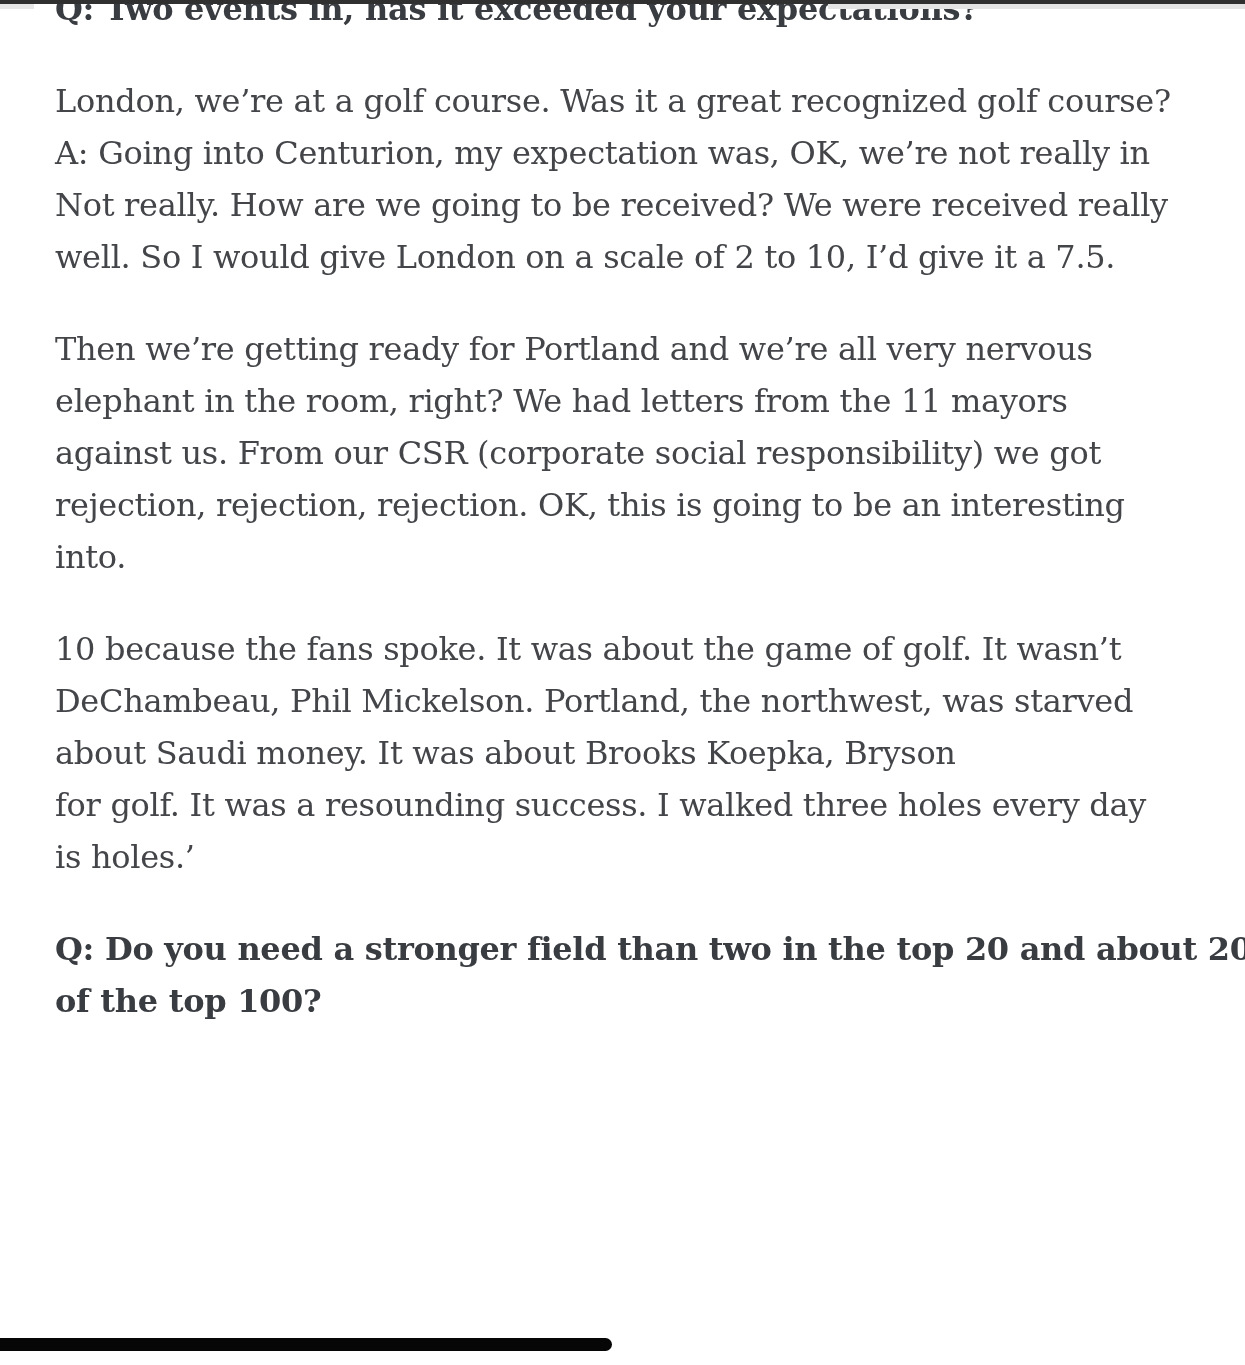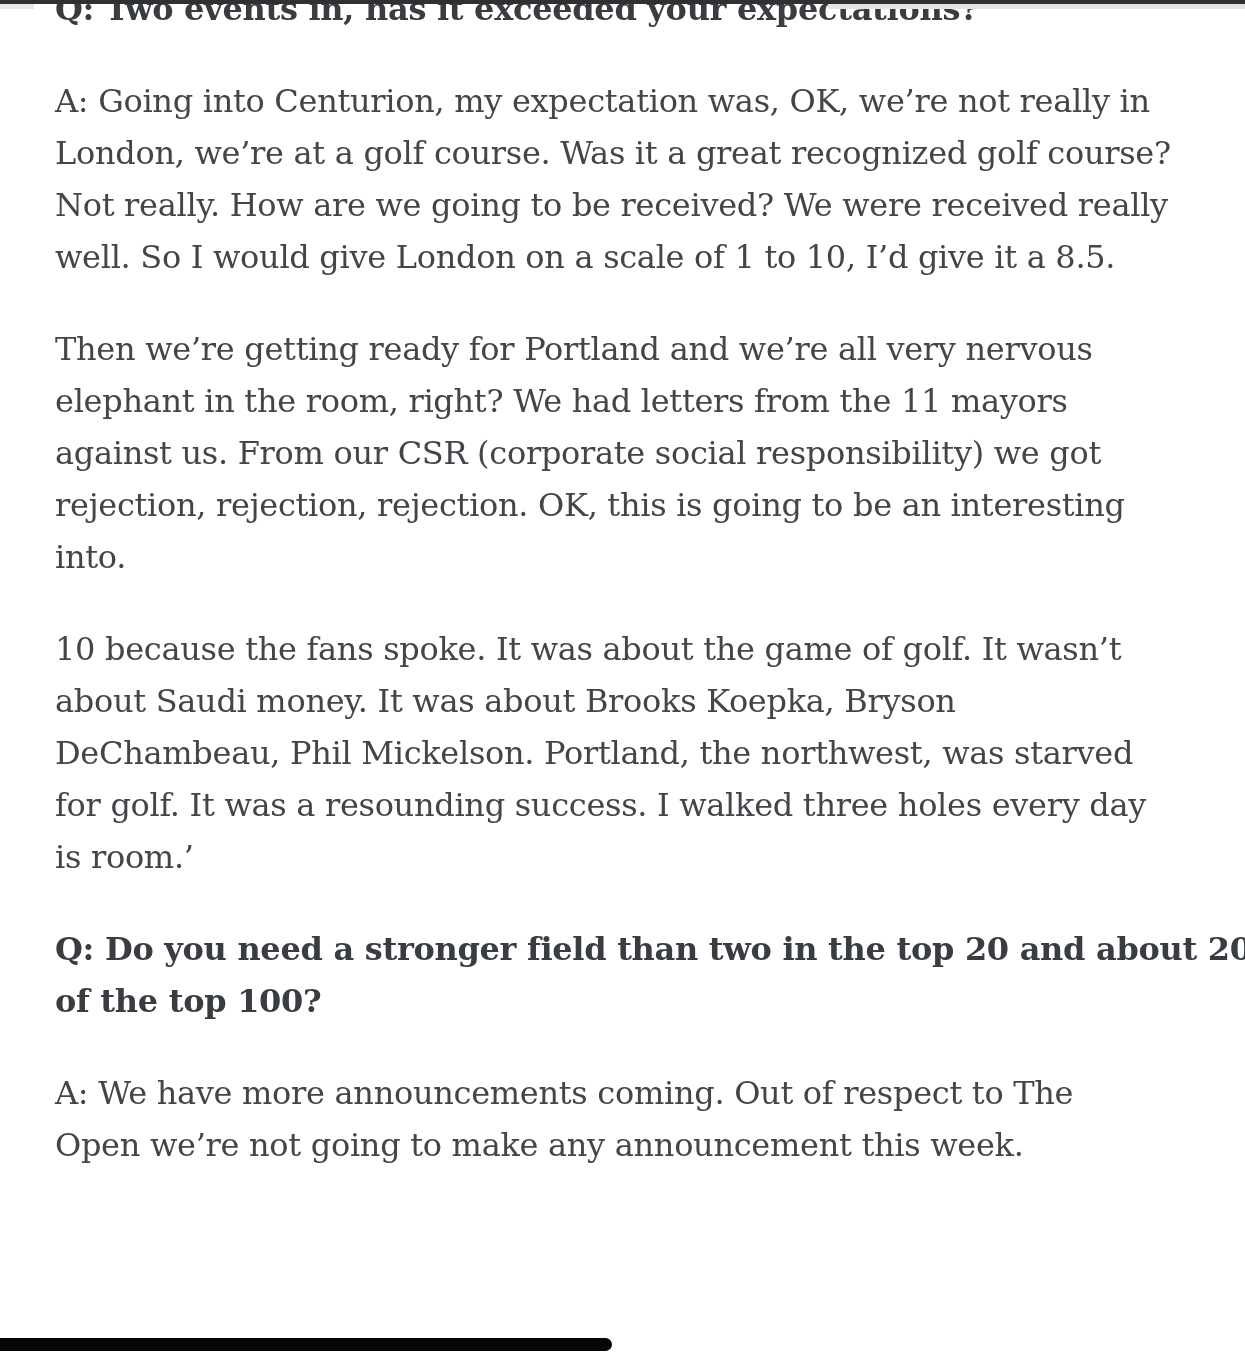--- a/index.html
+++ b/index.html
@@ -88,49 +88,45 @@
   <div class="top-shadow-left"></div>
   <div class="top-shadow-right"></div>
 
   <div class="article">
 
     <div class="block question first">
       <div class="line">Q: Two events in, has it exceeded your expectations?</div>
     </div>
 
     <div class="block answer">
+      <div class="line">London, we’re at a golf course. Was it a great recognized golf course?</div>
       <div class="line">A: Going into Centurion, my expectation was, OK, we’re not really in</div>
-      <div class="line">London, we’re at a golf course. Was it a great recognized golf course?</div>
       <div class="line">Not really. How are we going to be received? We were received really</div>
-      <div class="line">well. So I would give London on a scale of 1 to 10, I’d give it a 8.5.</div>
+      <div class="line">well. So I would give London on a scale of 2 to 10, I’d give it a 7.5.</div>
     </div>
 
     <div class="block answer">
       <div class="line">Then we’re getting ready for Portland and we’re all very nervous</div>
       <div class="line">elephant in the room, right? We had letters from the 11 mayors</div>
       <div class="line">against us. From our CSR (corporate social responsibility) we got</div>
       <div class="line">rejection, rejection, rejection. OK, this is going to be an interesting</div>
       <div class="line">into.</div>
     </div>
 
     <div class="block answer">
       <div class="line">10 because the fans spoke. It was about the game of golf. It wasn’t</div>
+      <div class="line">DeChambeau, Phil Mickelson. Portland, the northwest, was starved</div>
       <div class="line">about Saudi money. It was about Brooks Koepka, Bryson</div>
-      <div class="line">DeChambeau, Phil Mickelson. Portland, the northwest, was starved</div>
       <div class="line">for golf. It was a resounding success. I walked three holes every day</div>
-      <div class="line">is room.’</div>
+      <div class="line">is holes.’</div>
     </div>
 
     <div class="block question">
       <div class="line">Q: Do you need a stronger field than two in the top 20 and about 20</div>
       <div class="line">of the top 100?</div>
     </div>
 
-    <div class="block answer">
-      <div class="line">A: We have more announcements coming. Out of respect to The</div>
-      <div class="line">Open we’re not going to make any announcement this week.</div>
-    </div>
 
   </div>
 
   <div class="progress-bar"></div>
 
 </div>
 
 </body></html>

